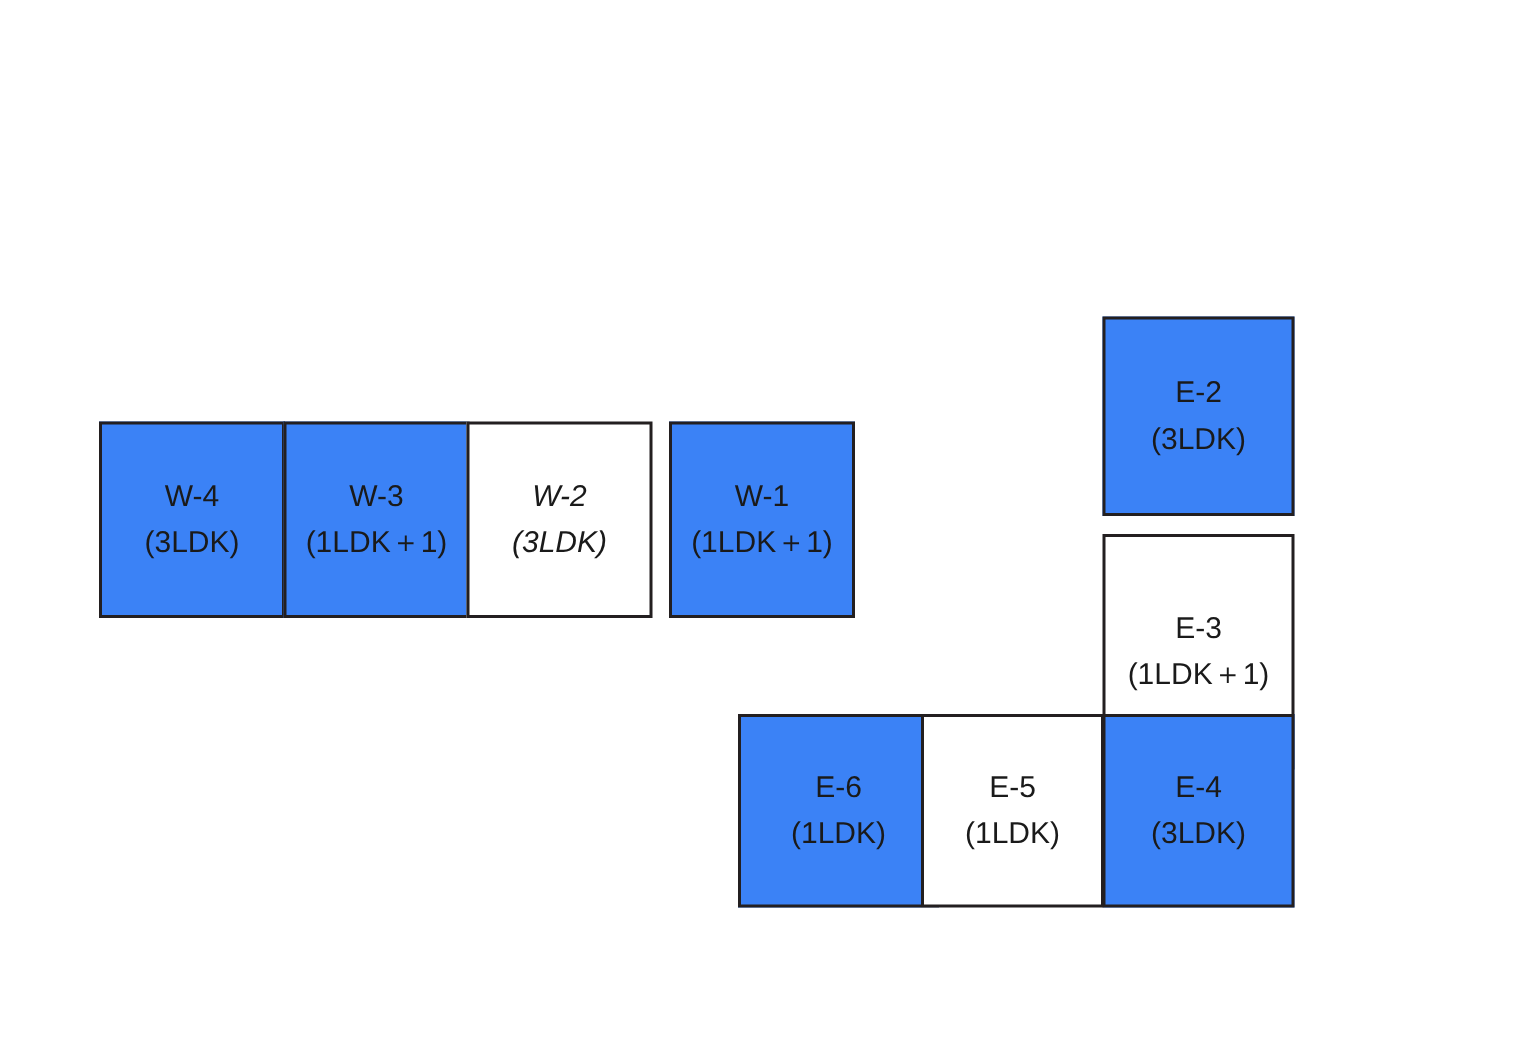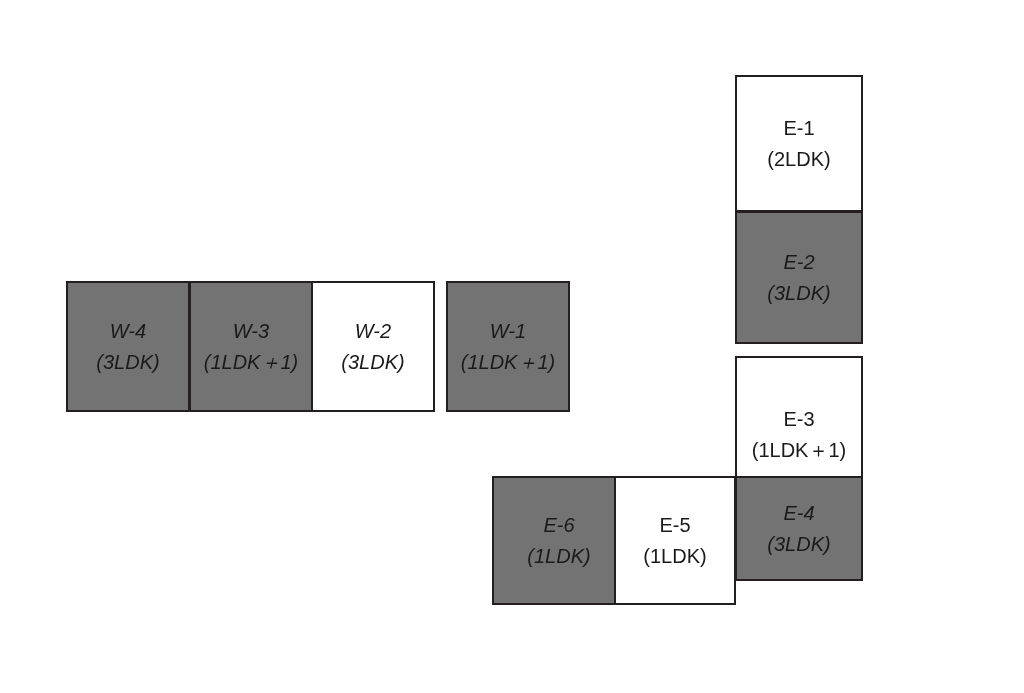--- a/index.html
+++ b/index.html
@@ -56,22 +56,21 @@
     flex-direction: column;
     align-items: center;
     justify-content: center;
     font-size: 20px;
     line-height: 1.55;
     color: #1a1a1a;
     text-align: center;
     white-space: nowrap;
   }
   .unit.sold {
-    background: #737373;
-    font-style: italic;
+    background: #3b82f6;
   }
   .unit .unit-name {
     display: block;
   }
   .unit .unit-plan {
     display: block;
   }
 
   
   #west-block {
@@ -101,21 +100,21 @@
     height: 530px;
   }
   
   #east-block .unit-col {
     left: 243px;
     width: 128px;
   }
   #east-unit-e1 { top: 0px;   height: 137px; }
   #east-unit-e2 { top: 136px; height: 133px; }
   #east-unit-e3 { top: 281px; height: 157px; }
-  #east-unit-e4 { top: 401px; height: 105px; }
+  #east-unit-e4 { top: 401px; height: 129px; }
 
   
   #east-unit-e6 { left: 0px;   top: 401px; width: 134px; height: 129px; }
   #east-unit-e5 { left: 122px; top: 401px; width: 122px; height: 129px; }
 </style>
 </head>
 <body>
 
 <div id="diagram-root">
 
@@ -139,24 +138,20 @@
 
     <div class="unit sold" id="west-unit-w1">
       <span class="unit-name">W-1</span>
       <span class="unit-plan">(1LDK＋1)</span>
     </div>
 
   </div>
 
   <div id="east-block">
 
-    <div class="unit unit-col" id="east-unit-e1">
-      <span class="unit-name">E-1</span>
-      <span class="unit-plan">(2LDK)</span>
-    </div>
 
     <div class="unit unit-col sold" id="east-unit-e2">
       <span class="unit-name">E-2</span>
       <span class="unit-plan">(3LDK)</span>
     </div>
 
     <div class="unit unit-col" id="east-unit-e3">
       <span class="unit-name">E-3</span>
       <span class="unit-plan">(1LDK＋1)</span>
     </div>

